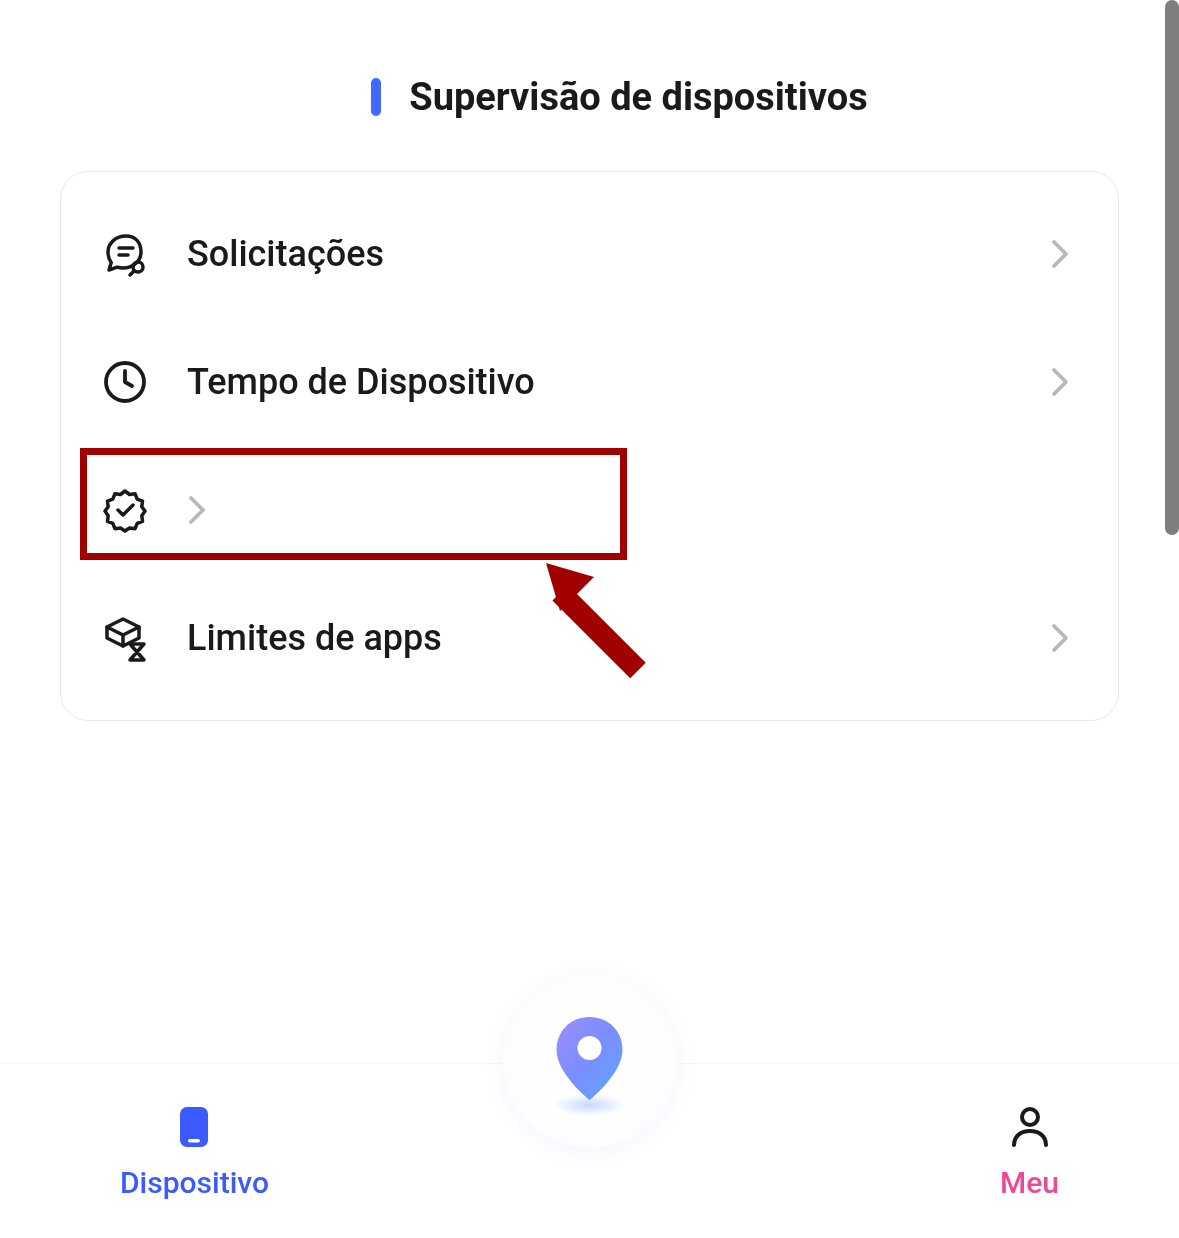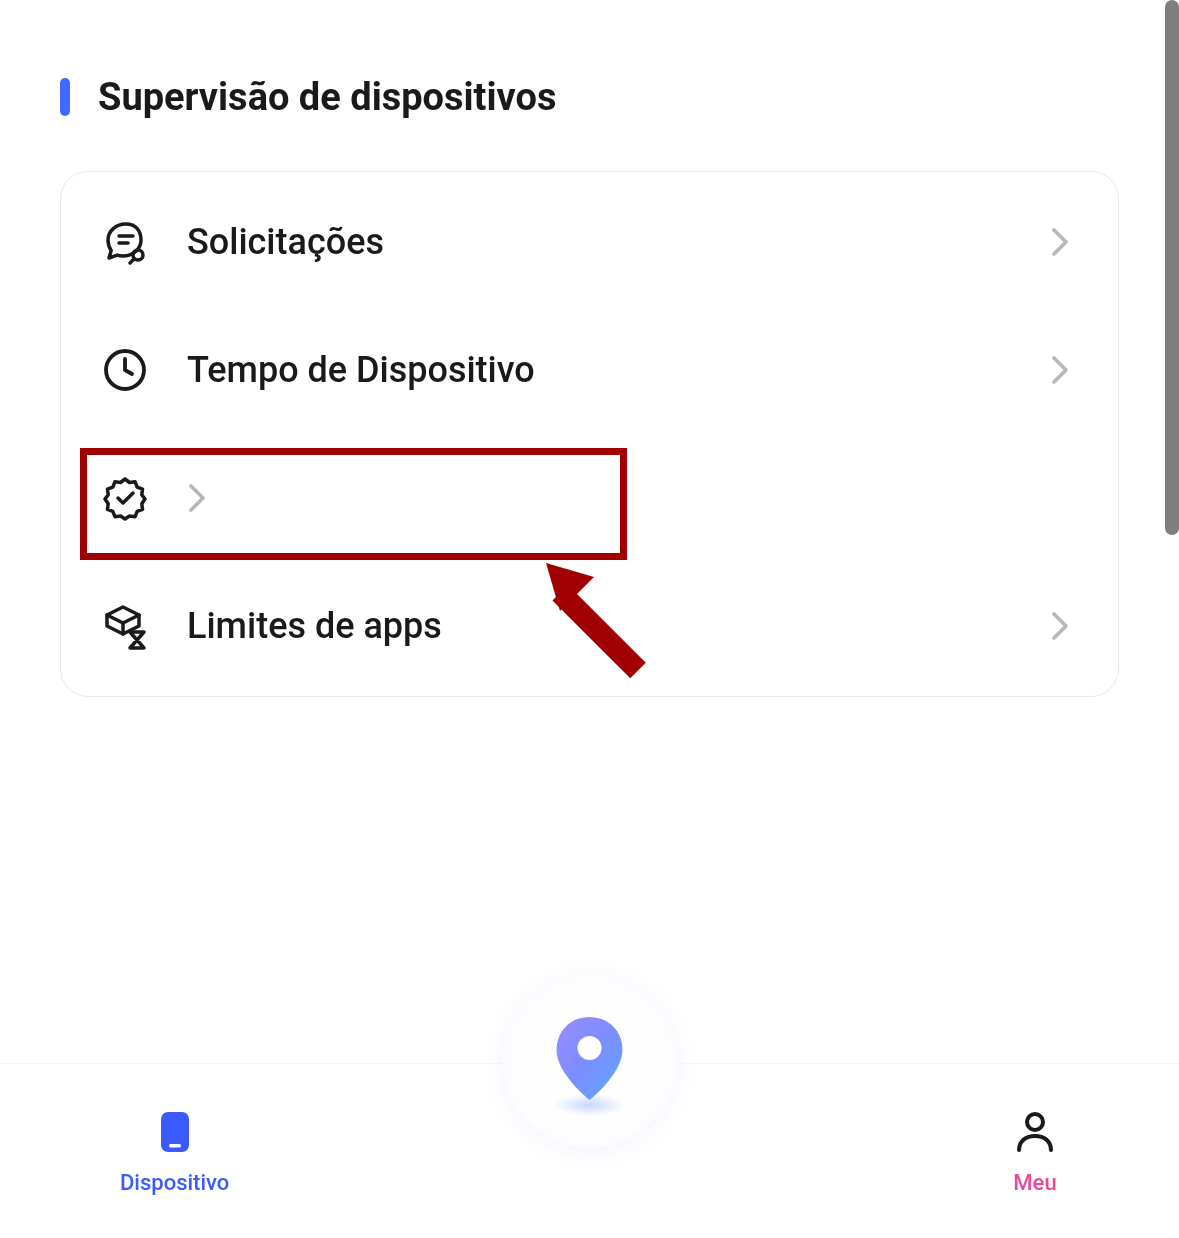--- a/index.html
+++ b/index.html
@@ -21,38 +21,39 @@
       top: 0;
       width: 14px;
       height: 535px;
       background: #7f7f7f;
       border-radius: 7px;
     }
     .header {
       display: flex;
       align-items: center;
       padding: 75px 0 0 60px;
+      justify-content: center;
     }
     .header-marker {
       width: 10px;
       height: 38px;
       background: #4169ff;
       border-radius: 5px;
       margin-right: 28px;
     }
     .header-title {
       font-size: 38px;
       font-weight: 700;
       color: #1a1a1a;
     }
     .card {
       margin: 52px 60px 0 60px;
       border: 1.5px solid #e8e8e8;
       border-radius: 28px;
-      padding: 6px 0;
+      padding: 18px 0;
       background: #fff;
     }
     .list-item {
       display: flex;
       align-items: center;
       padding: 38px 48px 38px 38px;
       cursor: pointer;
       position: relative;
     }
     .item-icon {
@@ -127,21 +128,21 @@
       gap: 14px;
     }
     .nav-icon {
       width: 48px;
       height: 48px;
       display: flex;
       align-items: center;
       justify-content: center;
     }
     .nav-label {
-      font-size: 22px;
+      font-size: 30px;
       font-weight: 500;
     }
     .nav-item.active .nav-label {
       color: #3b5bff;
     }
     .nav-item.inactive .nav-label {
       color: #ec4899;
     }
     .center-fab {
       position: absolute;

